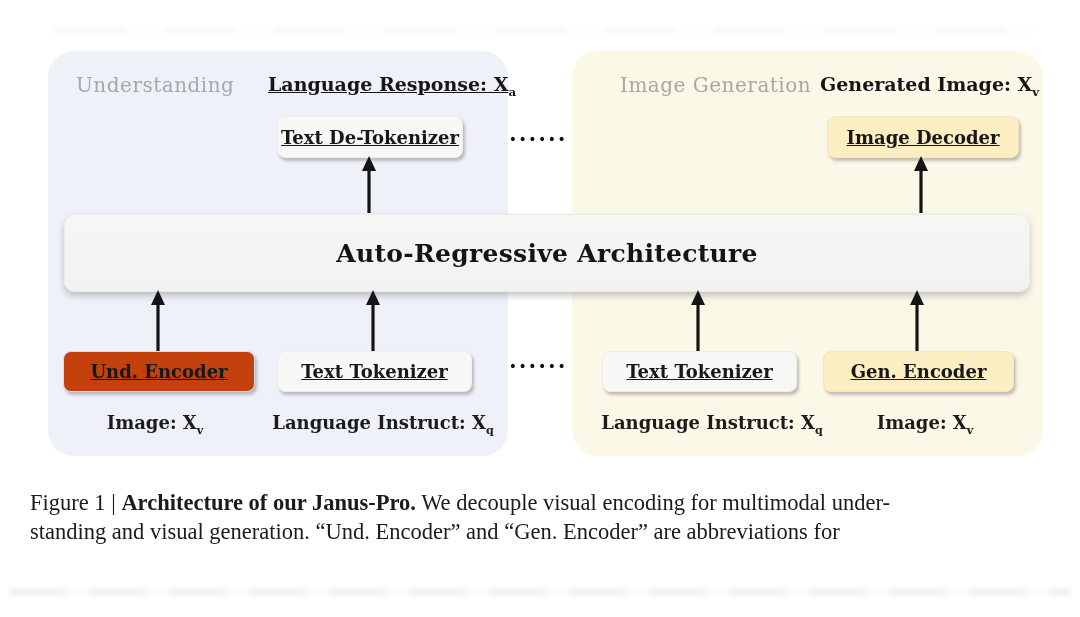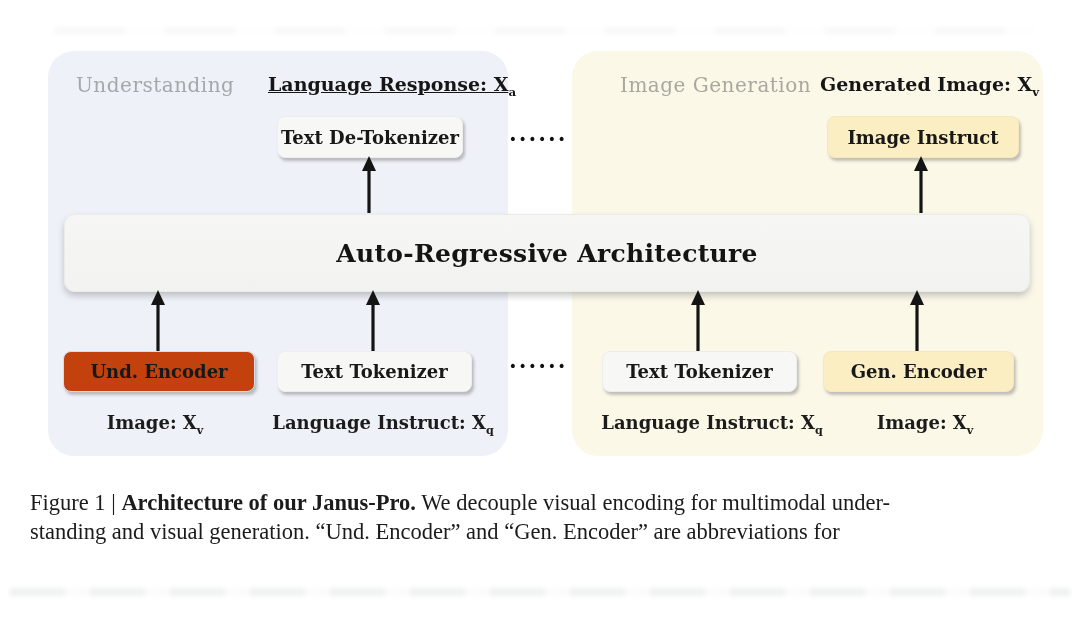--- a/index.html
+++ b/index.html
@@ -35,20 +35,21 @@
   .hdr-left  { left: 220px; width: 230px; text-decoration: underline; }
   .hdr-right { left: 248px; width: 200px; }
 
   
   .box {
     position: absolute; border-radius: 8px;
     display: flex; align-items: center; justify-content: center;
     font-size: 18px; font-weight: 700; color: #181818;
     box-shadow: 2px 3px 3px rgba(120,120,125,0.45);
     white-space: nowrap;
+    text-decoration: underline;
   }
   .box.neutral { background: #f7f8f6; border: 1px solid #ededeb; }
   .box.blue    { background: #c2410c; border: 1px solid #cfe0f4; }
   .box.yellow  { background: #fbeec3; border: 1px solid #f6e8ba; }
 
   .box-detok   { left: 229px; top: 65px;  width: 184px; height: 40px; }
   .box-imgdec  { left: 255px; top: 65px;  width: 190px; height: 40px; }
   .box-undenc  { left: 15px;  top: 300px; width: 190px; height: 39px; }
   .box-tok-l   { left: 229px; top: 300px; width: 193px; height: 39px; }
   .box-tok-r   { left: 30px;  top: 300px; width: 193px; height: 39px; }
@@ -135,21 +136,21 @@
     <div class="inlabel in-img-l"><span>Image: X</span><sub>v</sub></div>
 
     <div class="inlabel in-ins-l"><span>Language Instruct: X</span><sub>q</sub></div>
   </div>
 
   <div class="panel panel-right">
     <div class="panel-label">Image Generation</div>
 
     <div class="hdr hdr-right"><span>Generated Image: X</span><sub>v</sub></div>
 
-    <div class="box yellow box-imgdec">Image Instruct</div>
+    <div class="box yellow box-imgdec">Image Decoder</div>
 
     <div class="box neutral box-tok-r">Text Tokenizer</div>
 
     <div class="box yellow box-genenc">Gen. Encoder</div>
 
     <div class="inlabel in-ins-r"><span>Language Instruct: X</span><sub>q</sub></div>
 
     <div class="inlabel in-img-r"><span>Image: X</span><sub>v</sub></div>
   </div>
 

